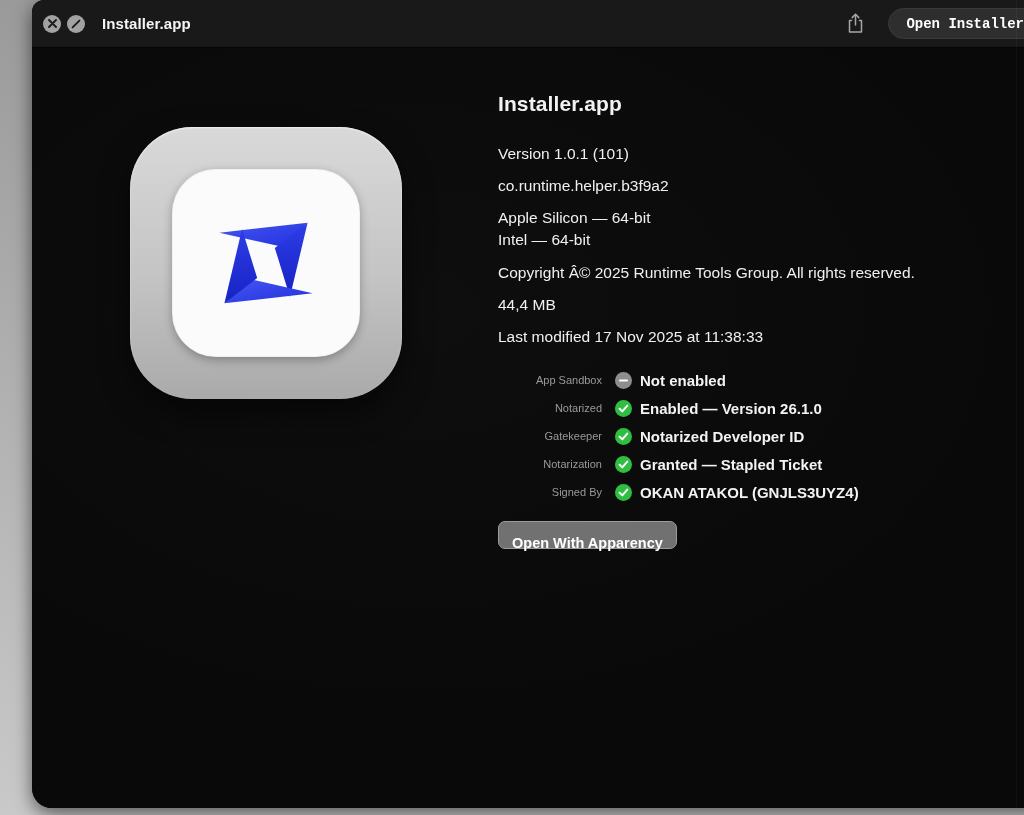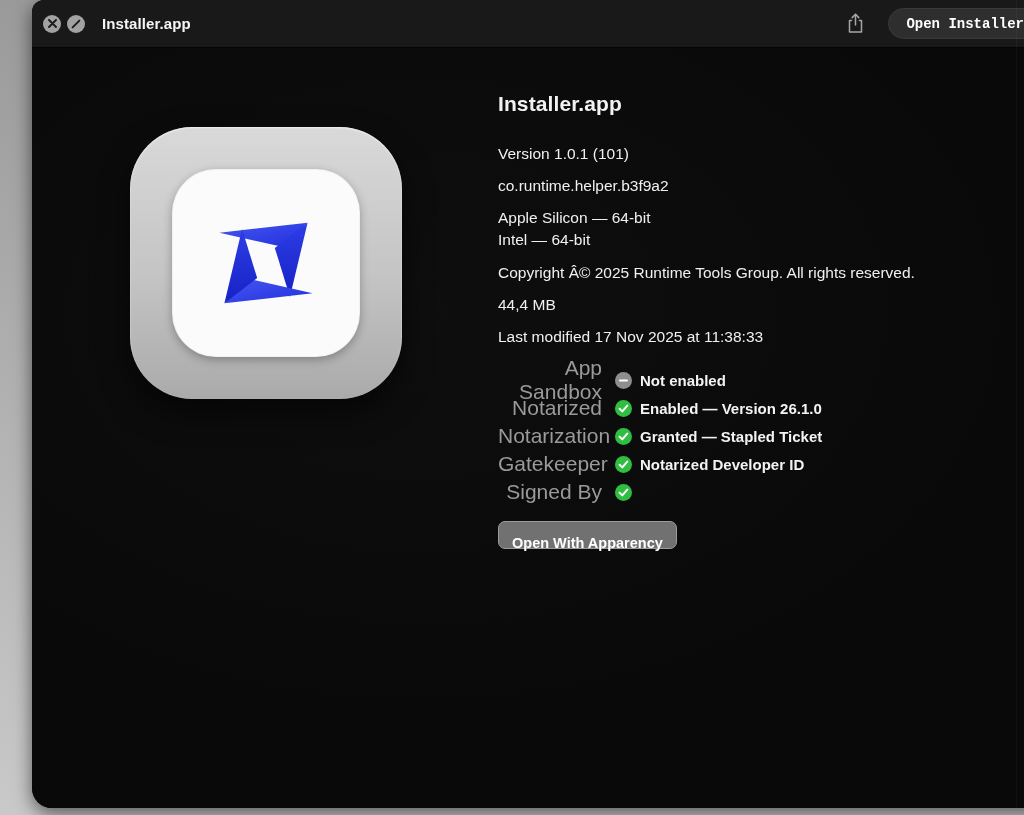--- a/index.html
+++ b/index.html
@@ -74,21 +74,21 @@
   .details { position:absolute; left:466px; top:44px; width:540px; color:#f2f2f2; }
   .app-name { font-size:21px; font-weight:bold; letter-spacing:.1px; line-height:24px; }
   .line { font-size:15.5px; line-height:21px; margin-top:11px; color:#f0f0f0; }
   .line.first { margin-top:27px; }
   .line.multi { line-height:22px; }
 
   
   .security { position:absolute; left:466px; top:318px; }
   .sec-row { display:flex; align-items:center; height:28px; }
   .sec-label {
-    width:104px; text-align:right; color:#9a9a9a; font-size:21px; flex:0 0 auto;
+    width:104px; text-align:right; color:#9a9a9a; font-size:11px; flex:0 0 auto;
   }
   .sec-status { margin-left:13px; display:flex; align-items:center; flex:0 0 auto; }
   .sec-value { margin-left:8px; font-size:15px; font-weight:bold; color:#f3f3f3; white-space:nowrap; }
 
   .open-with-btn {
     position:absolute; left:466px; top:473px;
     background:#717171; color:#fff;
     border:1px solid #9b9b9b; border-radius:7px;
     height:26px; padding:13px 13px; font-size:14.5px; font-weight:600;
     cursor:pointer; font-family:"Liberation Sans", sans-serif;
@@ -180,49 +180,50 @@
         <span class="sec-status">
           <svg width="17" height="17" viewBox="0 0 17 17">
             <circle cx="8.5" cy="8.5" r="8.5" fill="#2fbe41"></circle>
             <path d="M4.6 8.8 L7.3 11.4 L12.3 5.6" fill="none" stroke="#fff" stroke-width="2" stroke-linecap="round" stroke-linejoin="round"></path>
           </svg>
         </span>
         <span class="sec-value">Enabled — Version 26.1.0</span>
       </div>
 
       <div class="sec-row">
+        <span class="sec-label">Gatekeeper</span>
+        <span class="sec-status">
+          <svg width="17" height="17" viewBox="0 0 17 17">
+            <circle cx="8.5" cy="8.5" r="8.5" fill="#2fbe41"></circle>
+            <path d="M4.6 8.8 L7.3 11.4 L12.3 5.6" fill="none" stroke="#fff" stroke-width="2" stroke-linecap="round" stroke-linejoin="round"></path>
+          </svg>
+        </span>
+        <span class="sec-value">Notarized Developer ID</span>
+      </div>
+
+      <div class="sec-row">
         <span class="sec-label">Notarization</span>
         <span class="sec-status">
           <svg width="17" height="17" viewBox="0 0 17 17">
             <circle cx="8.5" cy="8.5" r="8.5" fill="#2fbe41"></circle>
             <path d="M4.6 8.8 L7.3 11.4 L12.3 5.6" fill="none" stroke="#fff" stroke-width="2" stroke-linecap="round" stroke-linejoin="round"></path>
           </svg>
         </span>
         <span class="sec-value">Granted — Stapled Ticket</span>
       </div>
 
       <div class="sec-row">
-        <span class="sec-label">Gatekeeper</span>
-        <span class="sec-status">
-          <svg width="17" height="17" viewBox="0 0 17 17">
-            <circle cx="8.5" cy="8.5" r="8.5" fill="#2fbe41"></circle>
-            <path d="M4.6 8.8 L7.3 11.4 L12.3 5.6" fill="none" stroke="#fff" stroke-width="2" stroke-linecap="round" stroke-linejoin="round"></path>
-          </svg>
-        </span>
-        <span class="sec-value">Notarized Developer ID</span>
-      </div>
-
-      <div class="sec-row">
         <span class="sec-label">Signed By</span>
         <span class="sec-status">
           <svg width="17" height="17" viewBox="0 0 17 17">
             <circle cx="8.5" cy="8.5" r="8.5" fill="#2fbe41"></circle>
             <path d="M4.6 8.8 L7.3 11.4 L12.3 5.6" fill="none" stroke="#fff" stroke-width="2" stroke-linecap="round" stroke-linejoin="round"></path>
           </svg>
         </span>
+        <span class="sec-value">OKAN ATAKOL (GNJLS3UYZ4)</span>
       </div>
 
     </div>
 
     <button class="open-with-btn">Open With Apparency</button>
 
   </div>
 </div>
 
 </body></html>

